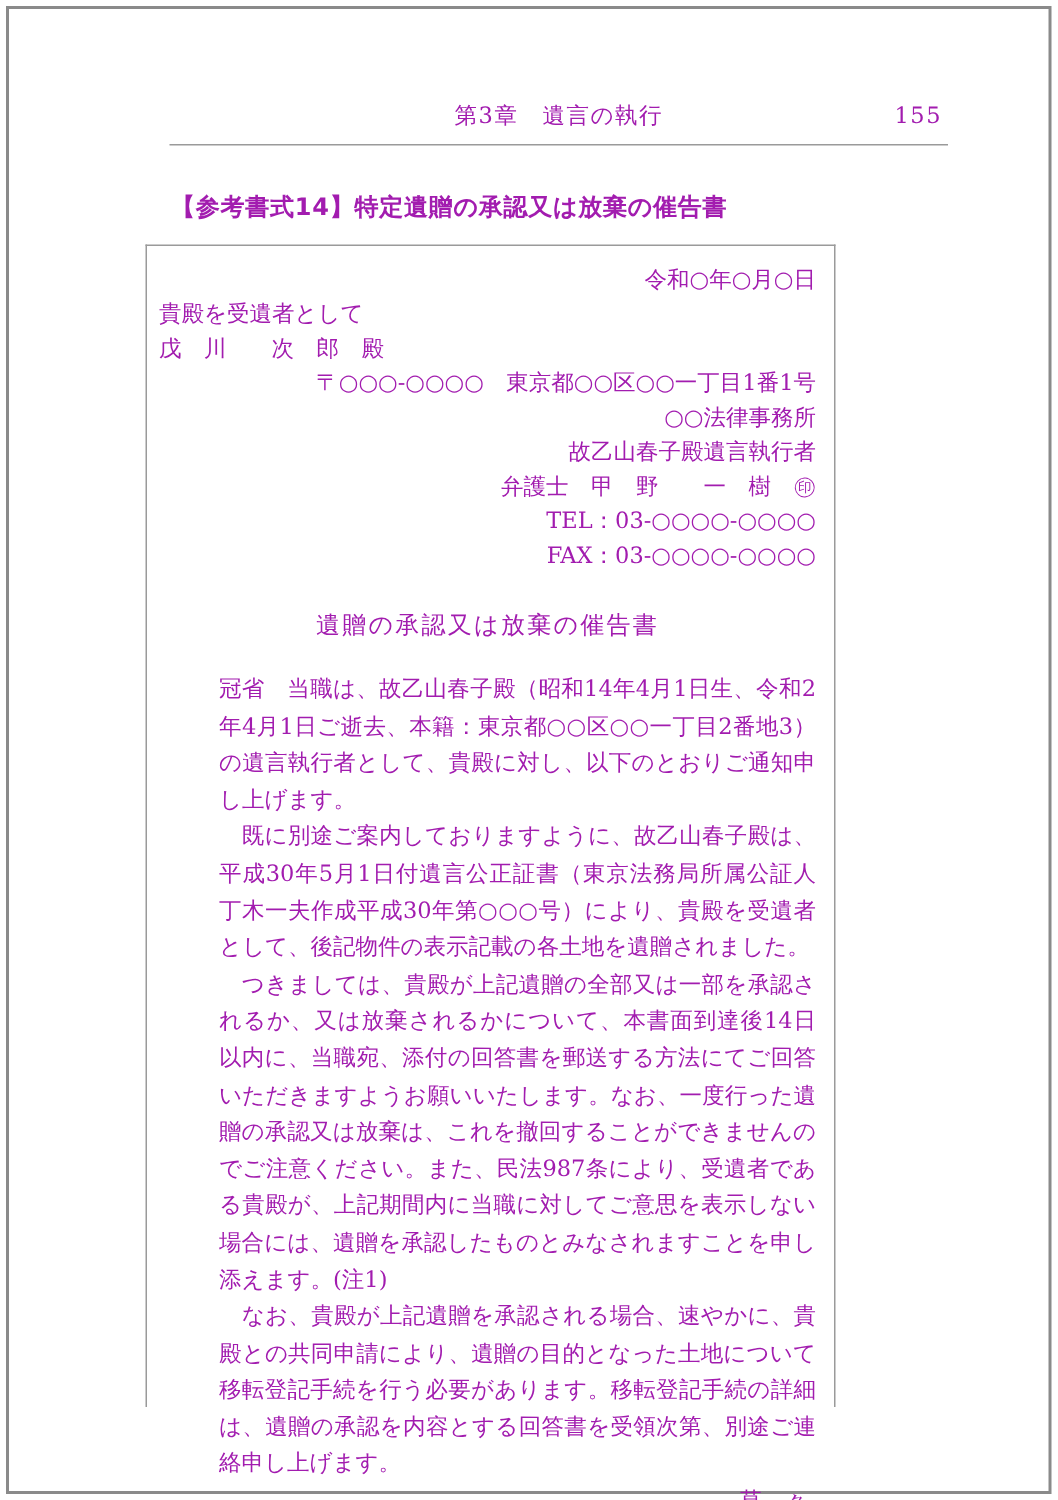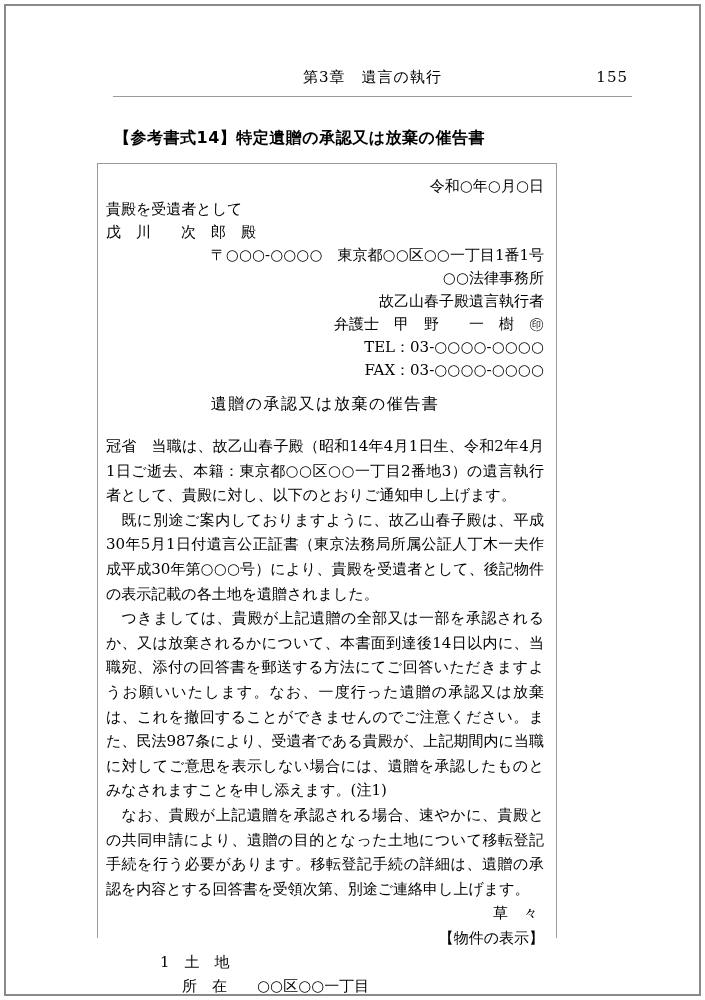--- a/index.html
+++ b/index.html
@@ -1,21 +1,21 @@
 <!DOCTYPE html>
 <html><head>
 <meta charset="utf-8">
 <style>
   html,body { margin:0; padding:0; background:#ffffff; }
   .page {
     position:relative;
     width:705px; height:1000px;
     background:#ffffff;
     font-family:"DejaVu Serif","Liberation Serif",serif;
-    color:#000000;
+    color:#a21caf;
     overflow:hidden;
   }
   .page-frame {
     position:absolute; inset:4px;
     border:2px solid #8a8a8a;
     pointer-events:none;
   }
   
   .running-head {
     position:absolute; left:113px; right:73px; top:68px;
@@ -40,26 +40,26 @@
     position:absolute; left:97px; top:163px;
     width:460px; height:775px;
     box-sizing:border-box;
     border:1px solid #9a9a9a; border-bottom:none;
     padding:11px 12px 0 8px;
     font-size:15px;
   }
   .lh-line { line-height:23px; white-space:nowrap; }
   .align-right { text-align:right; }
   .doc-title {
-    margin-top:9px;
+    margin-top:22px;
     text-align:center;
     font-size:16px; letter-spacing:1.5px;
     line-height:26px;
   }
-  .letter-body { margin-top:17px; }
+  .letter-body { margin-top:17px;margin-left:40px; }
   .letter-body p {
     margin:0; padding:0;
     line-height:24.6px;
     text-align:justify;
   }
   .closing { line-height:25px; padding-right:6px; }
   .property-heading { line-height:24px; padding-left:40px;text-align:right; }
   .property-item    { line-height:24px; padding-left:54px; }
   .property-location{ line-height:24px; padding-left:76px; }
 </style>

